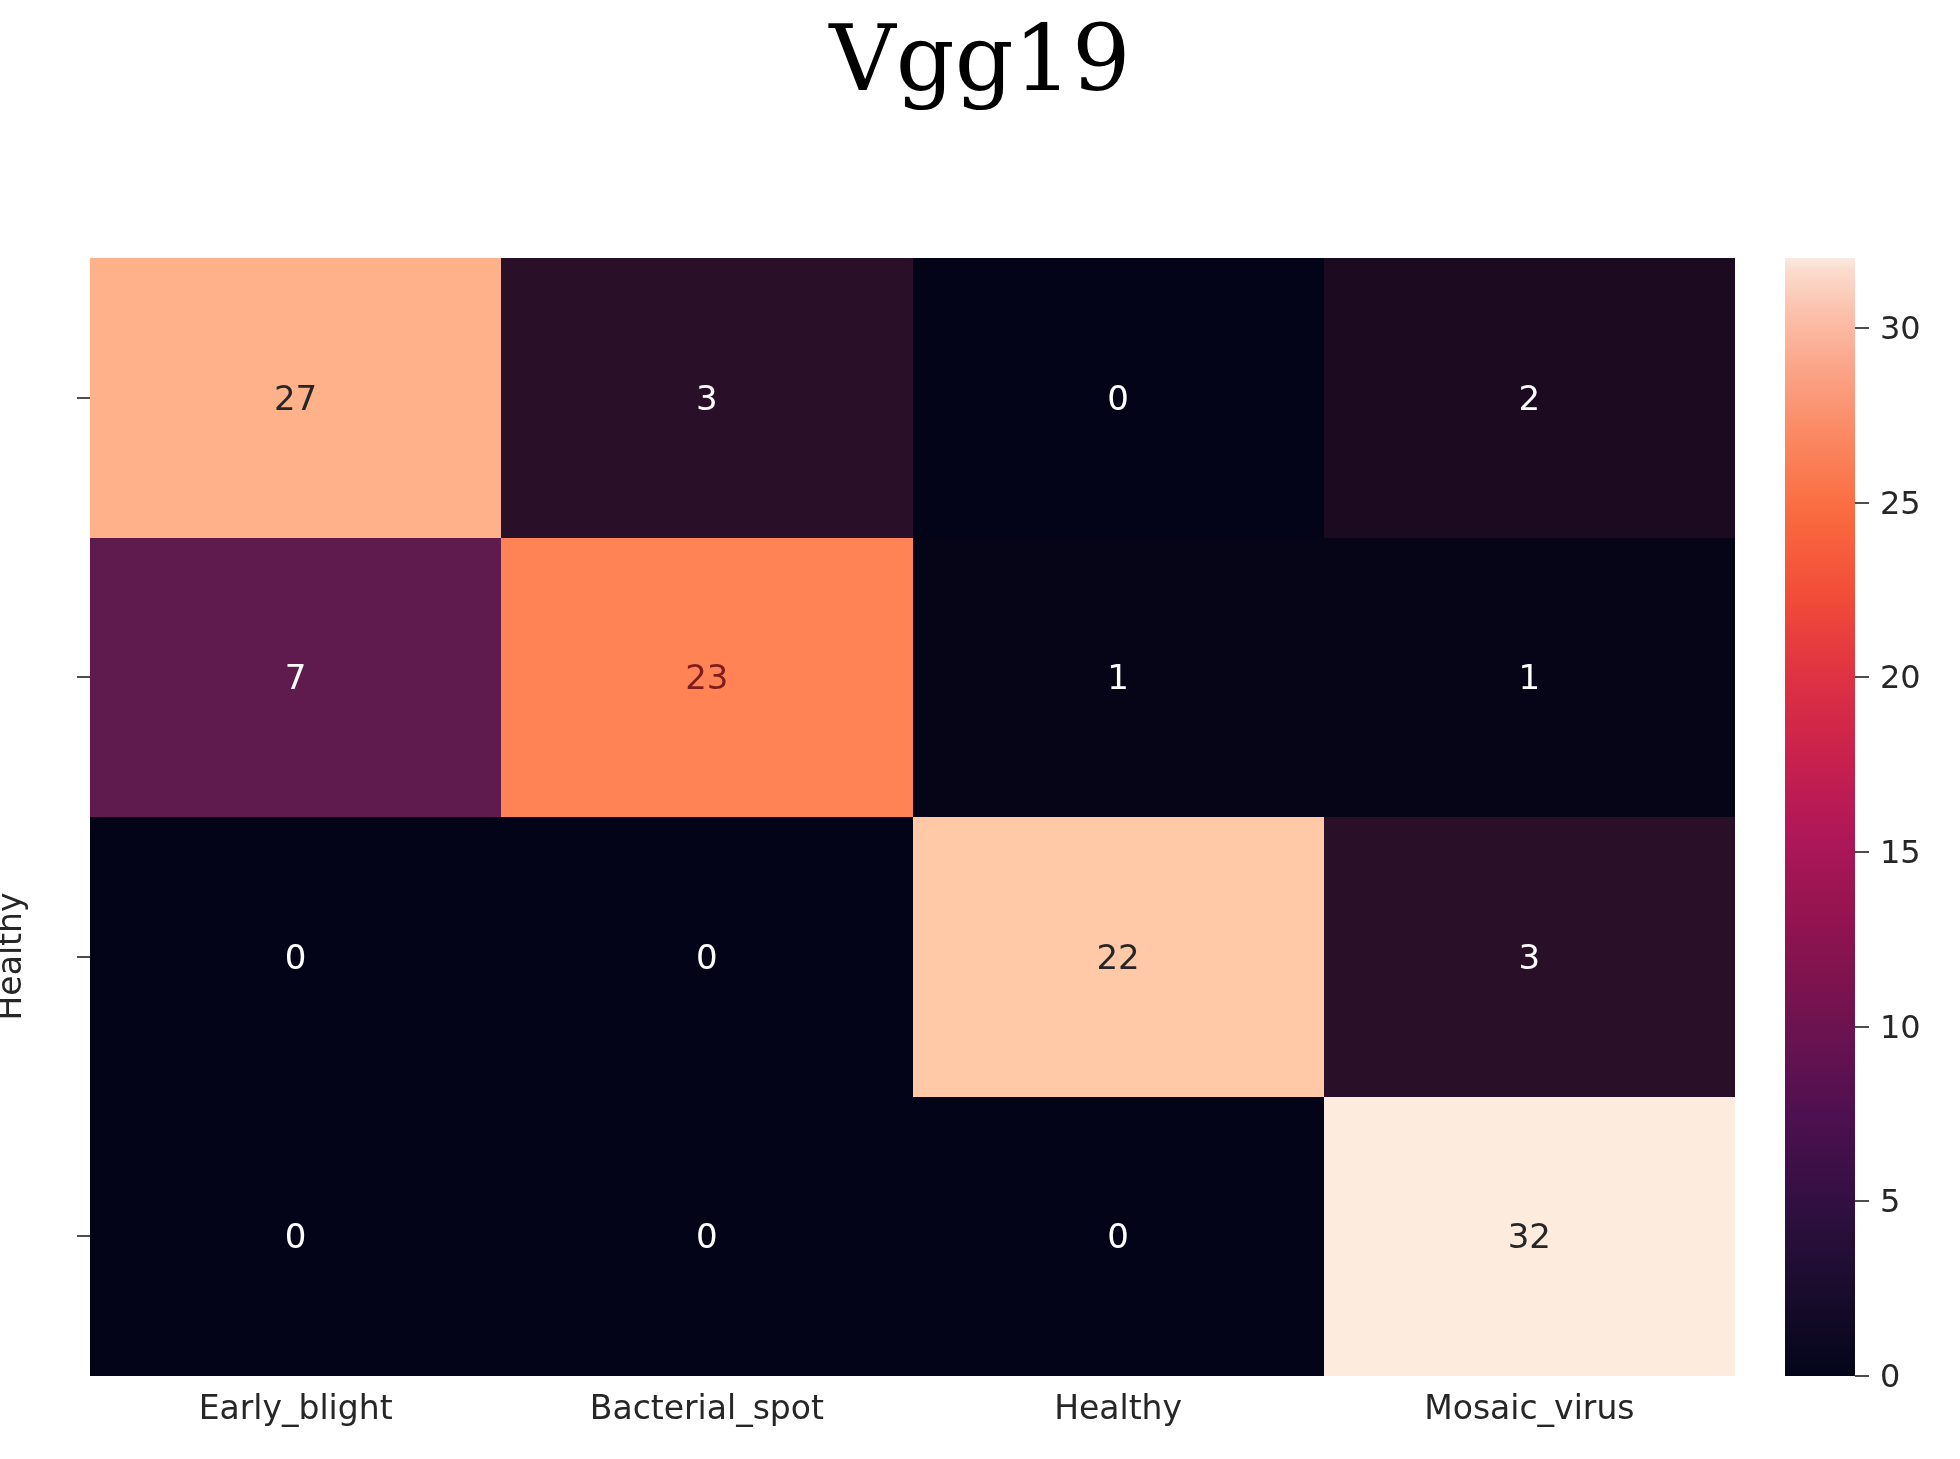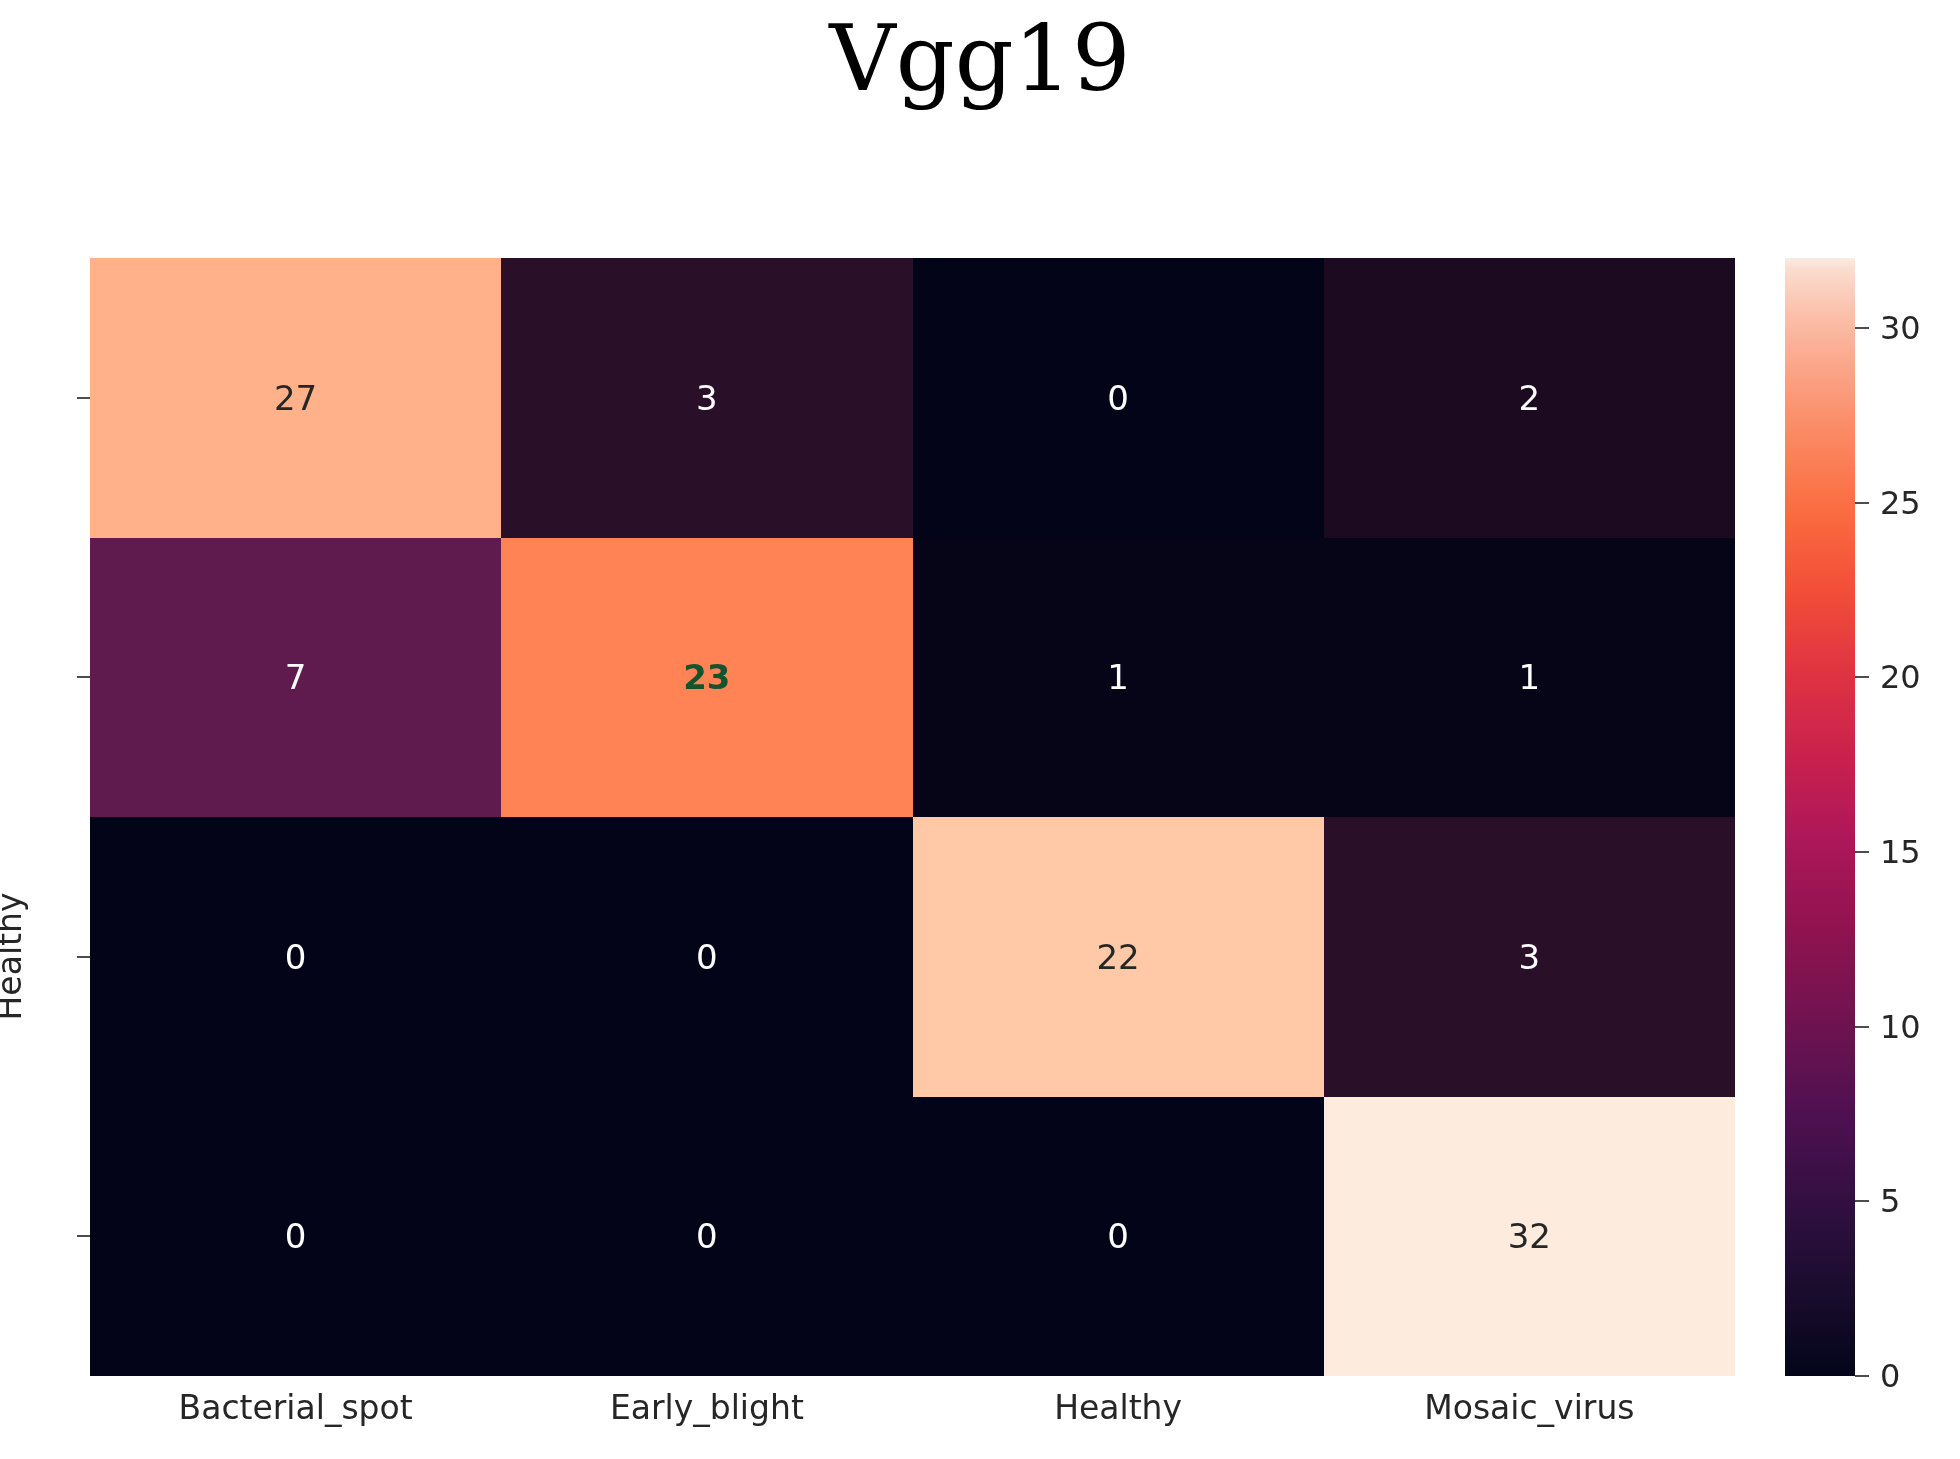--- a/index.html
+++ b/index.html
@@ -213,21 +213,21 @@
       <div class="hm-cell" style="background: rgb(3, 4, 24);">
         <span class="hm-cell-label" style="color: rgb(255, 255, 255);">0</span>
       </div>
       <div class="hm-cell" style="background: rgb(27, 10, 32);">
         <span class="hm-cell-label" style="color: rgb(255, 255, 255);">2</span>
       </div>
       <div class="hm-cell" style="background: rgb(95, 26, 78);">
         <span class="hm-cell-label" style="color: rgb(255, 255, 255);">7</span>
       </div>
       <div class="hm-cell" style="background: rgb(255, 131, 85);">
-        <span class="hm-cell-label" style="color: #14532d; font-weight: bold;">23</span>
+        <span class="hm-cell-label" style="color: #7f1d1d;">23</span>
       </div>
       <div class="hm-cell" style="background: rgb(5, 5, 23);">
         <span class="hm-cell-label" style="color: rgb(255, 255, 255);">1</span>
       </div>
       <div class="hm-cell" style="background: rgb(5, 5, 23);">
         <span class="hm-cell-label" style="color: rgb(255, 255, 255);">1</span>
       </div>
       <div class="hm-cell" style="background: rgb(3, 4, 24);">
         <span class="hm-cell-label" style="color: rgb(255, 255, 255);">0</span>
       </div>
@@ -249,24 +249,24 @@
       <div class="hm-cell" style="background: rgb(3, 4, 24);">
         <span class="hm-cell-label" style="color: rgb(255, 255, 255);">0</span>
       </div>
       <div class="hm-cell" style="background: rgb(253, 235, 221);">
         <span class="hm-cell-label" style="color: rgb(38, 38, 38);">32</span>
       </div>
     </div>
 
   <div id="x-axis-labels">
       <div class="xtick-group">
+        <div class="xtick-label">Early_blight</div>
+      </div>
+      <div class="xtick-group">
         <div class="xtick-label">Bacterial_spot</div>
-      </div>
-      <div class="xtick-group">
-        <div class="xtick-label">Early_blight</div>
       </div>
       <div class="xtick-group">
         <div class="xtick-label">Healthy</div>
       </div>
       <div class="xtick-group">
         <div class="xtick-label">Mosaic_virus</div>
       </div>
     </div>
 
   <div id="colorbar"></div>

